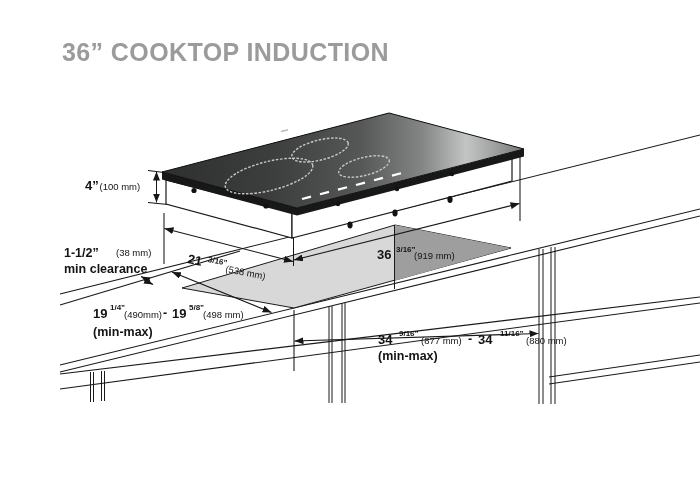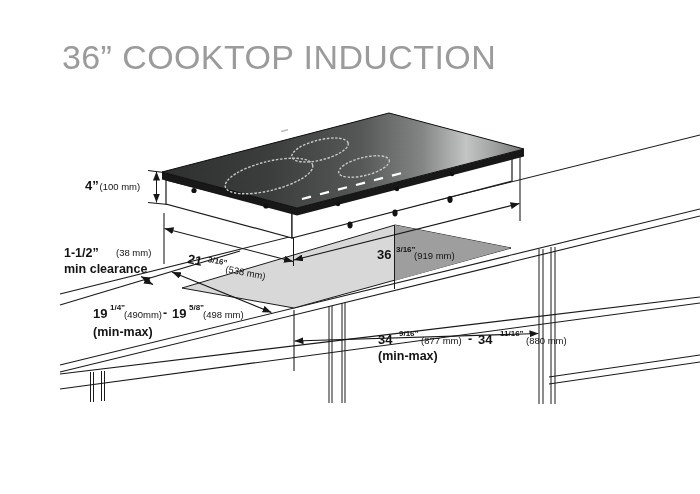--- a/index.html
+++ b/index.html
@@ -1,18 +1,18 @@
 <!DOCTYPE html>
 <html><head>
 <meta charset="utf-8">
 <style>
   html,body{margin:0;padding:0;background:#fff;}
   #page{position:relative;width:700px;height:494px;background:#ffffff;overflow:hidden;
         font-family:"Liberation Sans", sans-serif;}
-  #title{position:absolute;left:62px;top:38px;font-size:34px;font-weight:400;
+  #title{position:absolute;left:62px;top:38px;font-size:25px;font-weight:700;
          color:#9b9b9b;letter-spacing:0.4px;white-space:nowrap;}
   svg{position:absolute;left:0;top:0;}
   .ln{stroke:#1a1a1a;stroke-width:1.1;fill:none;}
   .thin{stroke:#1a1a1a;stroke-width:1;fill:none;}
   .dim{stroke:#161616;stroke-width:1.05;fill:none;}
   text{fill:#141414;}
   .big{font-size:13px;font-weight:700;}
   .big2{font-size:12.5px;font-weight:700;}
   .frac{font-size:8px;font-weight:700;}
   .mm{font-size:9.5px;font-weight:400;}

